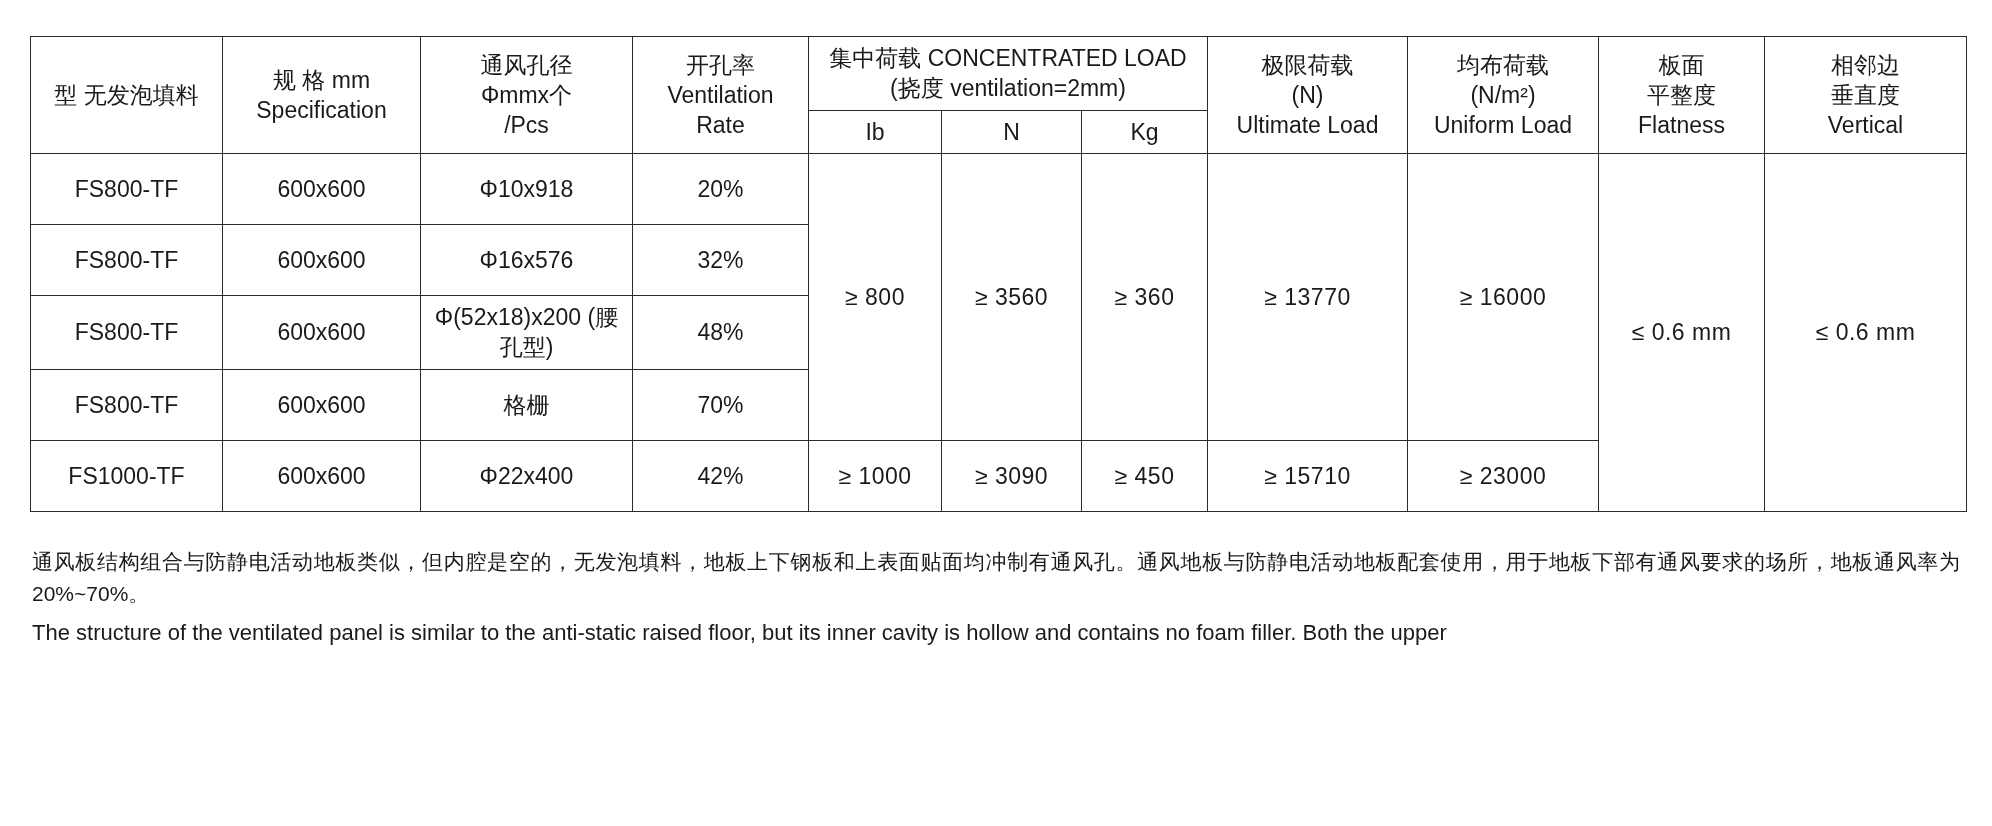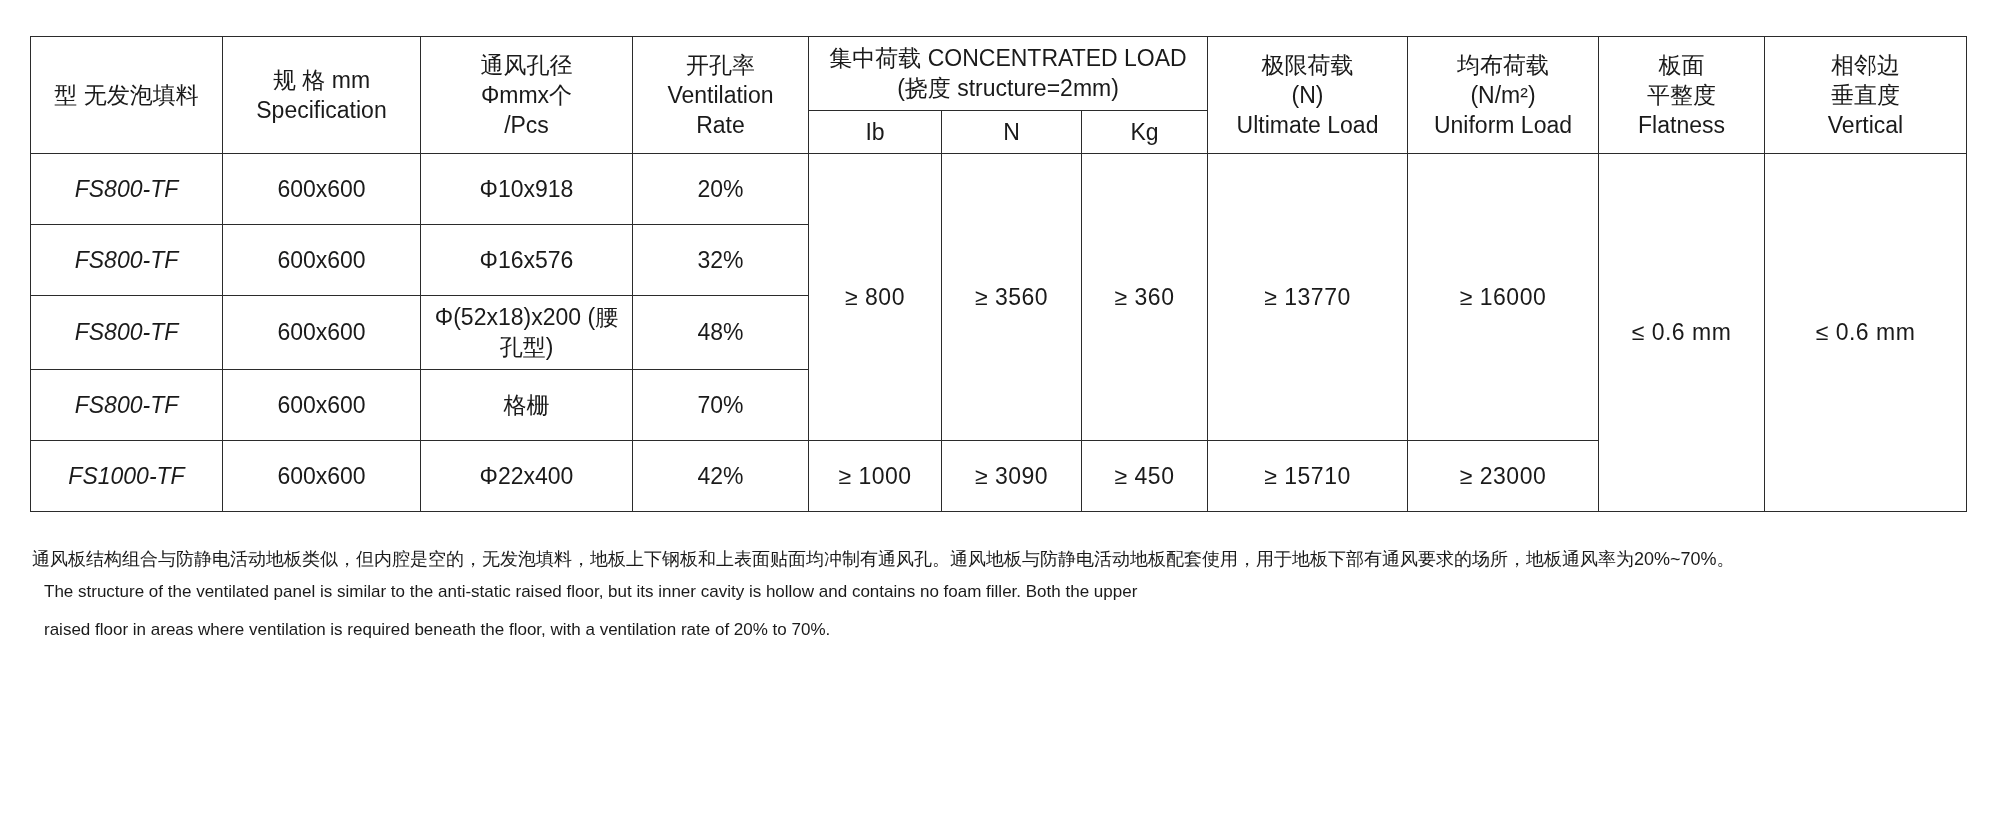--- a/index.html
+++ b/index.html
@@ -38,47 +38,46 @@
     padding: 6px 4px;
   }
   table.spec thead th {
     font-size: 23px;
   }
   .hdr-line {
     display: block;
   }
   td.model {
     font-size: 24px;
-    font-style: italic;
   }
   td.spec-val, td.vent, td.rate {
     font-size: 24px;
   }
   td.load {
     font-size: 24px;
     letter-spacing: 0.5px;
   }
   .tall-row td {
     height: 58px;
   }
   .body-text {
     margin-top: 34px;
     padding: 0 4px 0 4px;
   }
   p.cn {
     margin: 0 0 4px 0;
-    font-size: 18px;
+    font-size: 21px;
     line-height: 1.52;
     text-align: justify;
     text-align-last: left;
     color: #1a1a1a;
   }
   p.en {
-    margin: 12px;
-    font-size: 17px;
+    margin: 0;
+    font-size: 22px;
     line-height: 1.5;
     text-align: justify;
     text-align-last: left;
     color: #1a1a1a;
   }
   p.en.first { margin-top: 6px; }
 </style>
 </head>
 <body>
 
@@ -112,21 +111,21 @@
           <span class="hdr-line">Φmmx个</span>
           <span class="hdr-line">/Pcs</span>
         </th>
         <th rowspan="2">
           <span class="hdr-line">开孔率</span>
           <span class="hdr-line">Ventilation</span>
           <span class="hdr-line">Rate</span>
         </th>
         <th colspan="3">
           <span class="hdr-line">集中荷载 CONCENTRATED LOAD</span>
-          <span class="hdr-line">(挠度 structure=2mm)</span>
+          <span class="hdr-line">(挠度 ventilation=2mm)</span>
         </th>
         <th rowspan="2">
           <span class="hdr-line">极限荷载</span>
           <span class="hdr-line">(N)</span>
           <span class="hdr-line">Ultimate Load</span>
         </th>
         <th rowspan="2">
           <span class="hdr-line">均布荷载</span>
           <span class="hdr-line">(N/m²)</span>
           <span class="hdr-line">Uniform Load</span>
@@ -193,16 +192,15 @@
         <td class="load">≥ 450</td>
         <td class="load">≥ 15710</td>
         <td class="load">≥ 23000</td>
       </tr>
     </tbody>
   </table>
 
   <div class="body-text">
     <p class="cn">通风板结构组合与防静电活动地板类似，但内腔是空的，无发泡填料，地板上下钢板和上表面贴面均冲制有通风孔。通风地板与防静电活动地板配套使用，用于地板下部有通风要求的场所，地板通风率为20%~70%。</p>
     <p class="en first">The structure of the ventilated panel is similar to the anti-static raised floor, but its inner cavity is hollow and contains no foam filler. Both the upper</p>
-    <p class="en"> raised floor in areas where ventilation is required beneath the floor, with a ventilation rate of 20% to 70%.</p>
   </div>
 
 </div>
 
 </body></html>

